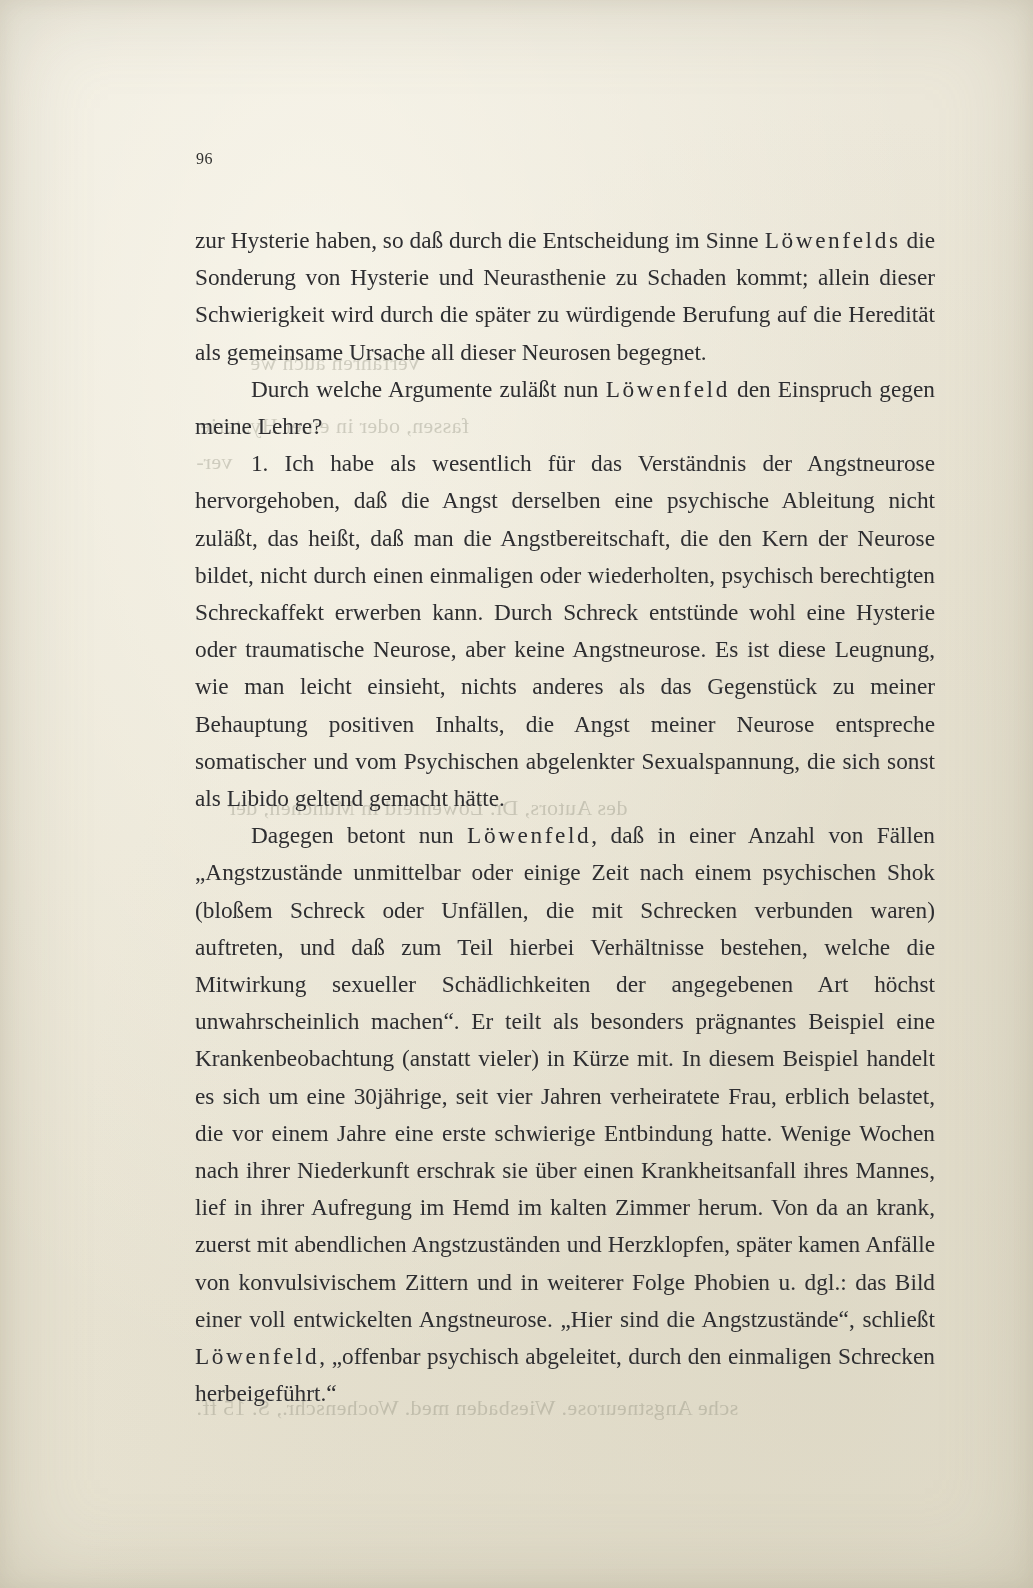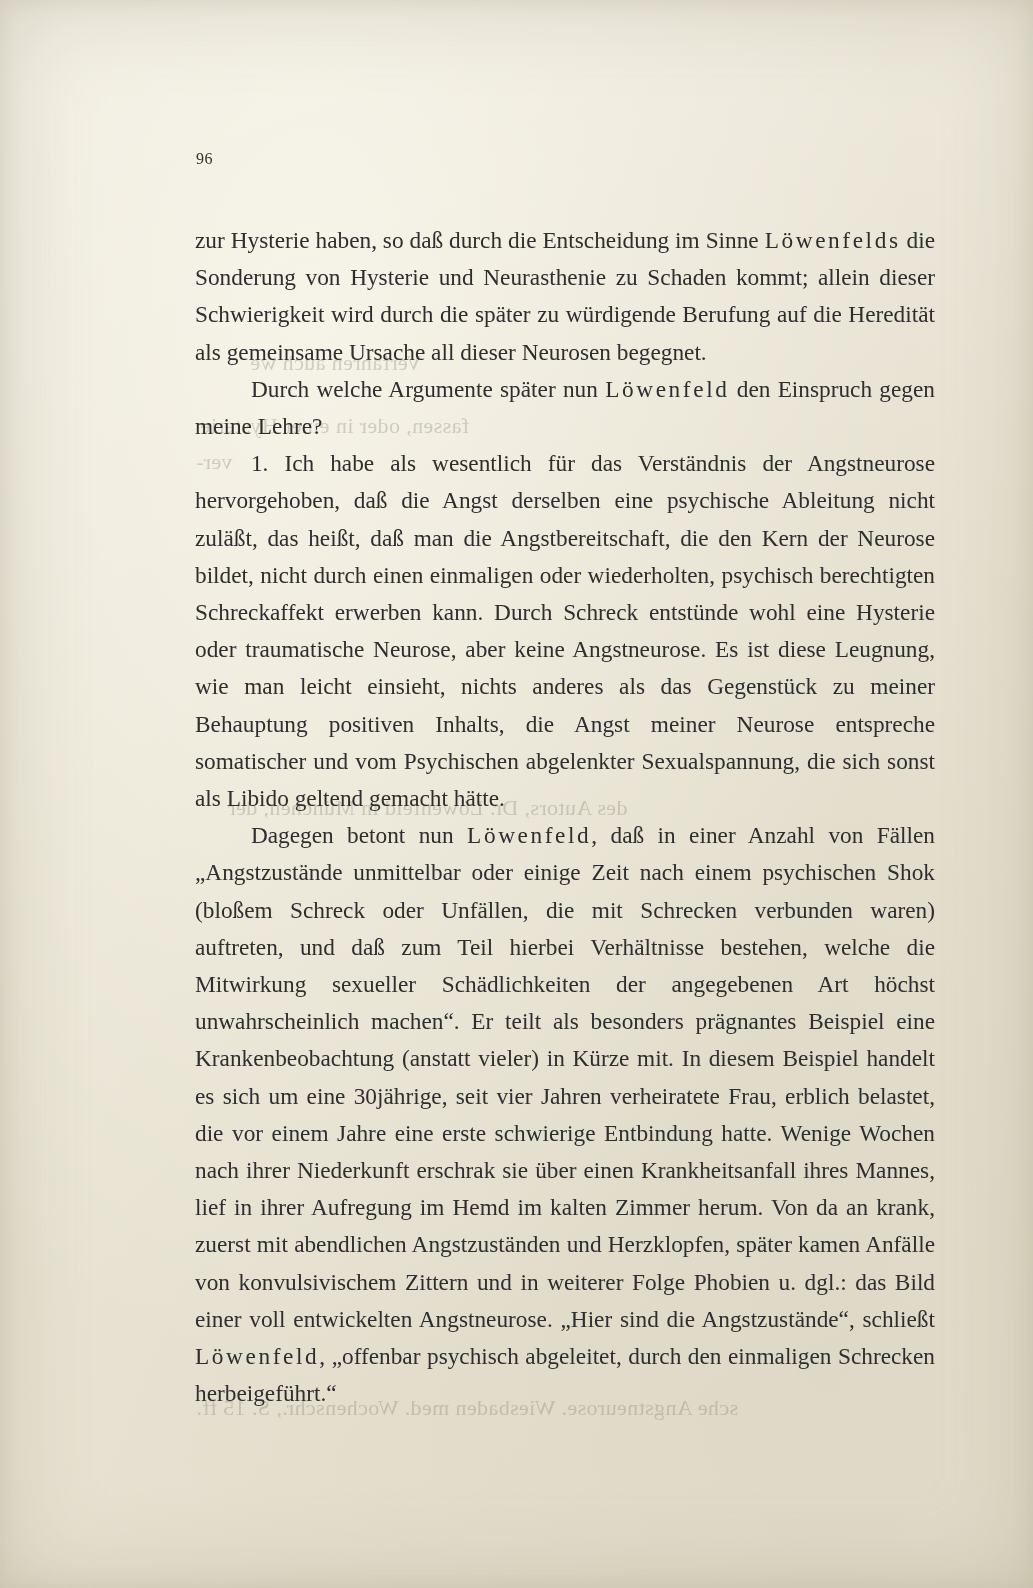--- a/index.html
+++ b/index.html
@@ -79,18 +79,18 @@
   <div class="bleed" style="left:250px; top:345px;">Verfahren auch we</div>
   <div class="bleed" style="left:200px; top:408px;">fassen, oder in einer Hysterie</div>
   <div class="bleed" style="left:196px; top:444px;">ver-</div>
   <div class="bleed" style="left:228px; top:790px;">des Autors, Dr. Löwenfeld in München, der</div>
   <div class="bleed" style="left:196px; top:1390px;">sche Angstneurose. Wiesbaden med. Wochenschr., S. 15 ff.</div>
 
   <div class="folio">96</div>
 
   <div class="textblock">
     <p id="para-1"><span>zur Hysterie haben, so daß durch die Entscheidung im Sinne </span><span class="sp">Löwenfelds</span><span> die Sonderung von Hysterie und Neurasthenie zu Schaden kommt; allein dieser Schwierigkeit wird durch die später zu würdigende Berufung auf die Heredität als gemeinsame Ursache all dieser Neurosen begegnet.</span></p>
-    <p id="para-2" class="ind"><span>Durch welche Argumente später nun </span><span class="sp">Löwenfeld</span><span> den Einspruch gegen meine Lehre?</span></p>
+    <p id="para-2" class="ind"><span>Durch welche Argumente zuläßt nun </span><span class="sp">Löwenfeld</span><span> den Einspruch gegen meine Lehre?</span></p>
     <p id="para-3" class="ind"><span>1. Ich habe als wesentlich für das Verständnis der Angstneurose hervorgehoben, daß die Angst derselben eine psychische Ableitung nicht zuläßt, das heißt, daß man die Angstbereitschaft, die den Kern der Neurose bildet, nicht durch einen einmaligen oder wiederholten, psychisch berechtigten Schreckaffekt erwerben kann. Durch Schreck entstünde wohl eine Hysterie oder traumatische Neurose, aber keine Angstneurose. Es ist diese Leugnung, wie man leicht einsieht, nichts anderes als das Gegenstück zu meiner Behauptung positiven Inhalts, die Angst meiner Neurose entspreche somatischer und vom Psychischen abgelenkter Sexualspannung, die sich sonst als Libido geltend gemacht hätte.</span></p>
     <p id="para-4" class="ind"><span>Dagegen betont nun </span><span class="sp">Löwenfeld</span><span>, daß in einer Anzahl von Fällen „Angstzustände unmittelbar oder einige Zeit nach einem psychischen Shok (bloßem Schreck oder Unfällen, die mit Schrecken verbunden waren) auftreten, und daß zum Teil hierbei Verhältnisse bestehen, welche die Mitwirkung sexueller Schädlichkeiten der angegebenen Art höchst unwahrscheinlich machen“. Er teilt als besonders prägnantes Beispiel eine Krankenbeobachtung (anstatt vieler) in Kürze mit. In diesem Beispiel handelt es sich um eine 30jährige, seit vier Jahren verheiratete Frau, erblich belastet, die vor einem Jahre eine erste schwierige Entbindung hatte. Wenige Wochen nach ihrer Niederkunft erschrak sie über einen Krankheitsanfall ihres Mannes, lief in ihrer Aufregung im Hemd im kalten Zimmer herum. Von da an krank, zuerst mit abendlichen Angstzuständen und Herzklopfen, später kamen Anfälle von konvulsivischem Zittern und in weiterer Folge Phobien u. dgl.: das Bild einer voll entwickelten Angstneurose. „Hier sind die Angstzustände“, schließt </span><span class="sp">Löwenfeld</span><span>, „offenbar psychisch abgeleitet, durch den einmaligen Schrecken herbeigeführt.“</span></p>
   </div>
 
 </div>
 
 </body></html>

